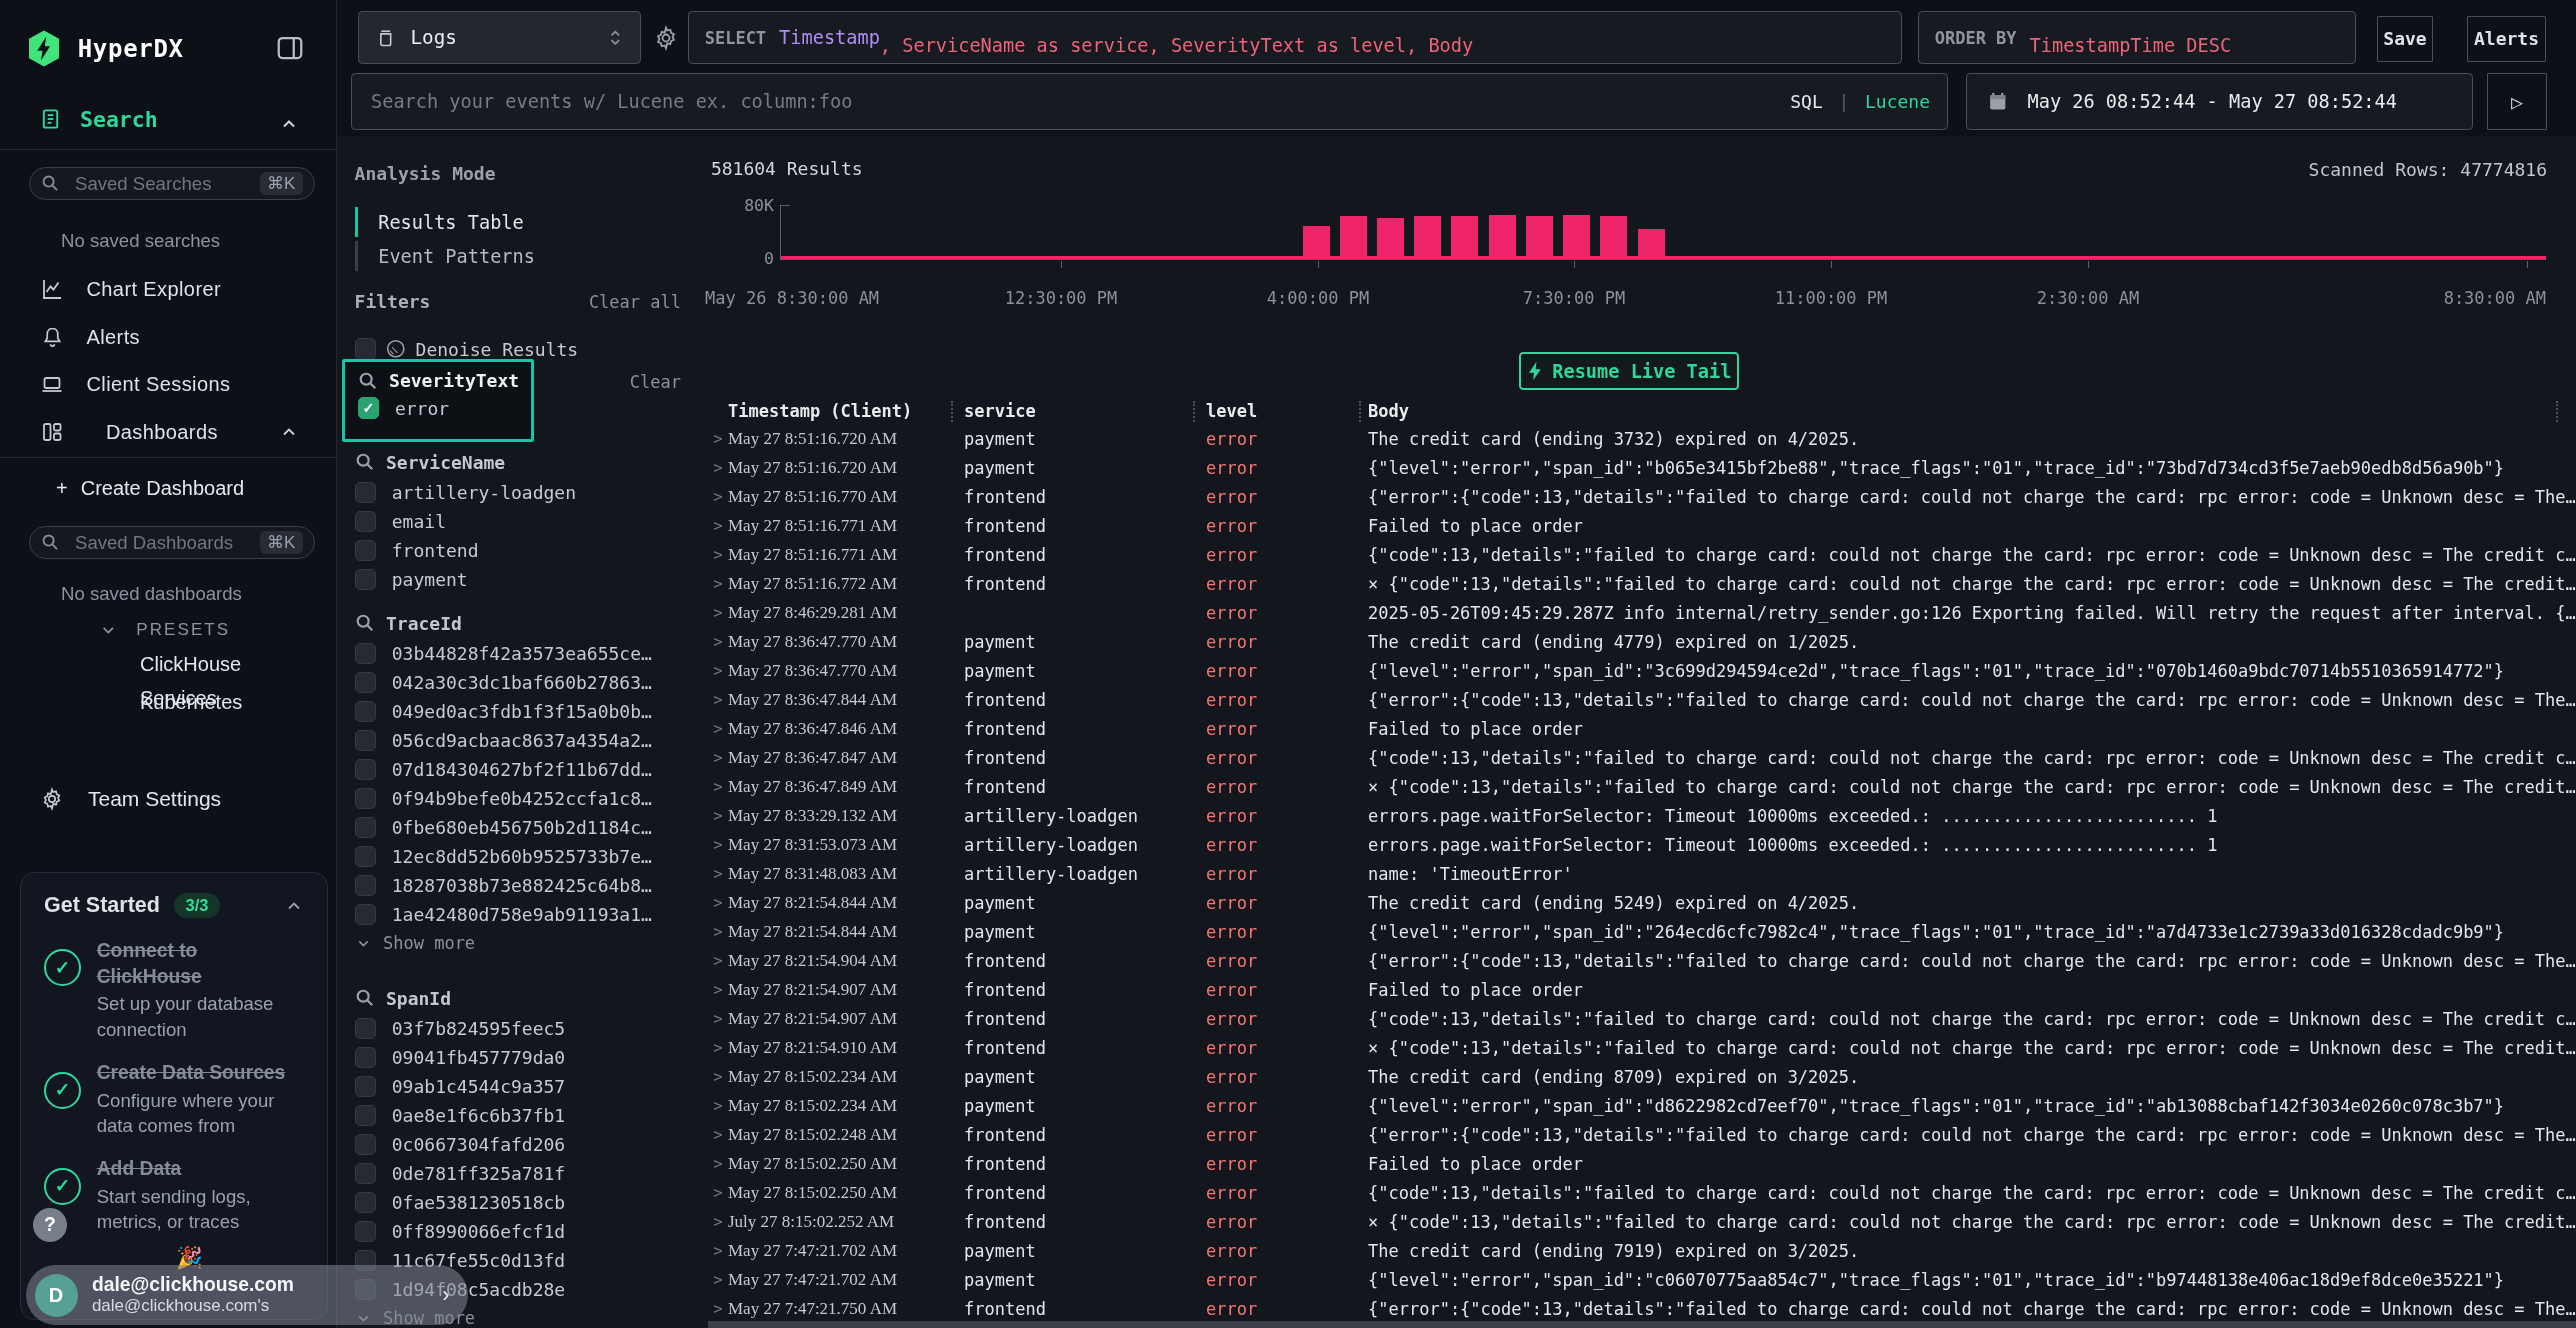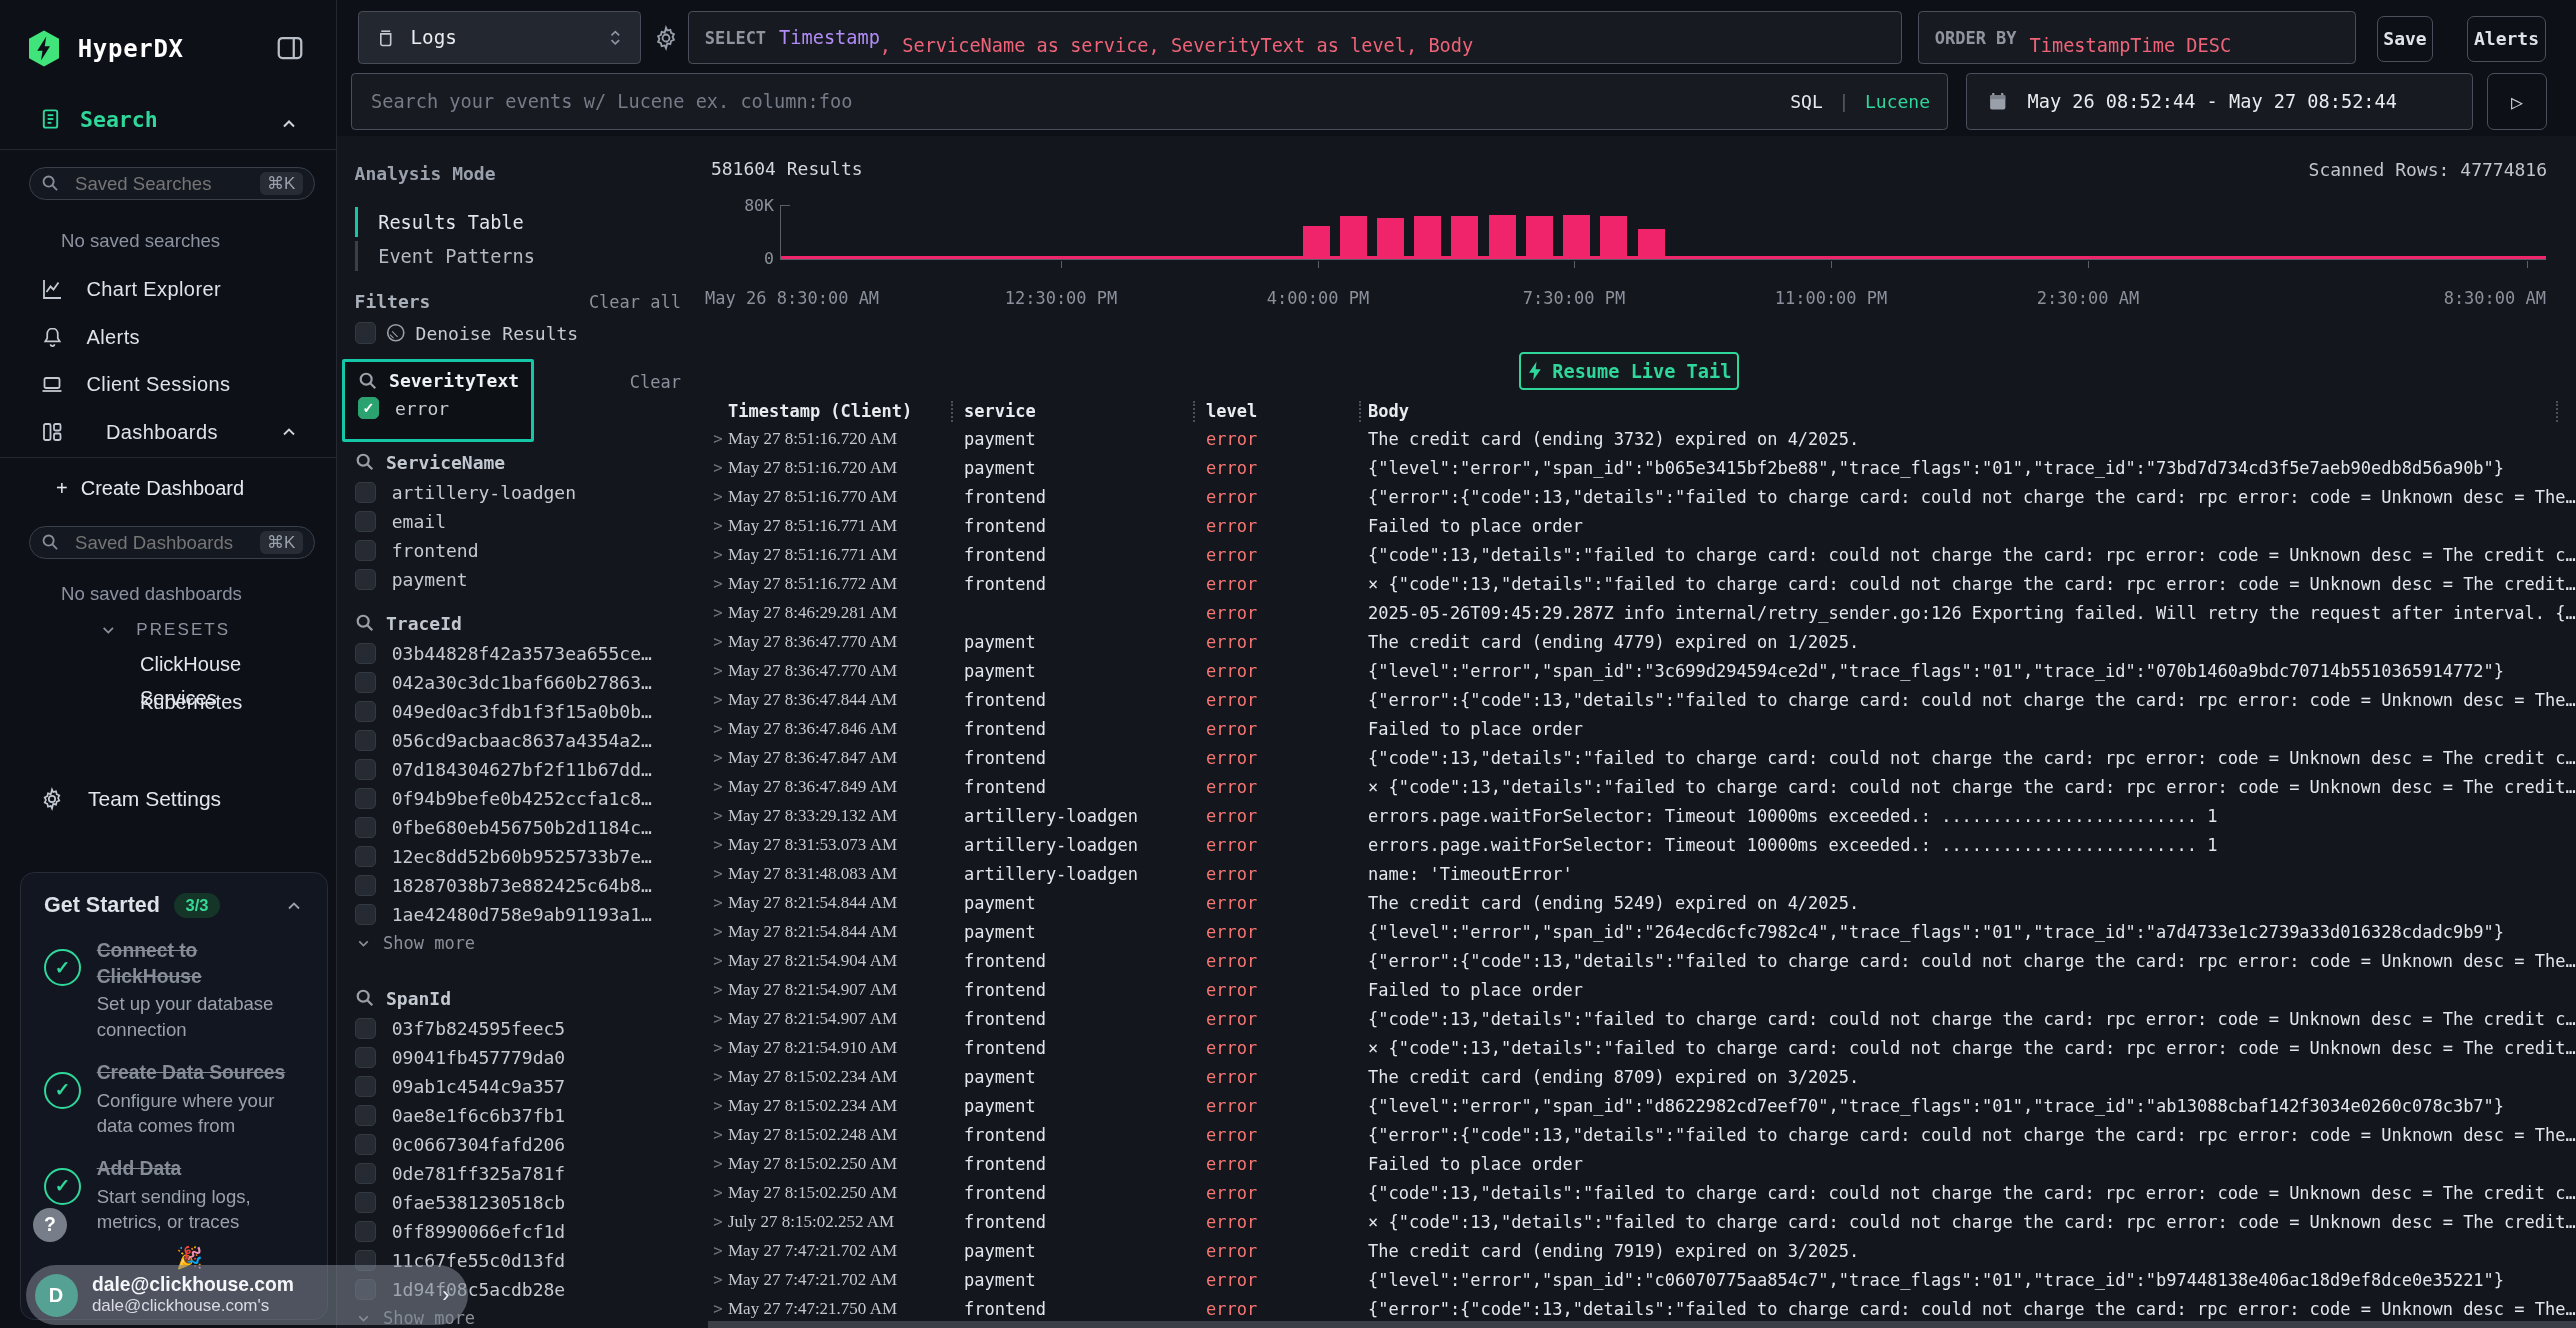--- a/index.html
+++ b/index.html
@@ -64,21 +64,21 @@
   .box{border:1.4px solid var(--input-border);border-radius:4.3px;background:var(--input-bg);box-sizing:border-box;}
   .logs-select{left:358px;top:11.4px;width:283px;height:53px;background:var(--select-bg);border-color:var(--select-border);
       display:flex;align-items:center;gap:14.3px;padding:0 15.7px;}
   .logs-lbl{font:19.3px var(--mono);color:#e9ecf0;flex:1;}
   .gear-btn{left:653px;top:25px;color:#9aa1ac;}
   .sel-box{left:688px;top:11.4px;width:1214px;height:53px;display:flex;align-items:center;padding:0 15.7px;white-space:nowrap;overflow:hidden;}
   .kw{font:bold 17px var(--mono);color:#8f949e;margin-right:13px;}
   .q{font:18.6px var(--mono);}
   .q-purple{color:var(--qpurple);} .q-pink{color:var(--qpink);margin-top:16px;}
   .order-box{left:1918px;top:11.4px;width:438px;height:53px;display:flex;align-items:center;padding:0 15.7px;white-space:nowrap;}
-  .btn{border:1.4px solid var(--input-border);border-radius:7px;background:transparent;
+  .btn{border:1.4px solid var(--input-border);border-radius:1px;background:transparent;
       font:bold 18px var(--mono);color:#dfe3e8;display:flex;align-items:center;justify-content:center;box-sizing:border-box;}
   .save-btn{left:2377px;top:15.7px;width:56px;height:46px;}
   .alerts-btn{left:2467px;top:15.7px;width:79px;height:46px;}
   .search-box{left:351px;top:73px;width:1597px;height:57px;display:flex;align-items:center;padding:0 17px;gap:15.7px;}
   .search-box input{flex:1;background:transparent;border:none;outline:none;color:#bfc4cd;font:18.6px var(--mono);}
   .search-box input::placeholder{color:#757b87;}
   .mode-sql{font:18px var(--mono);color:#e6e9ed;} .mode-div{color:#5a5f69;font:18px var(--mono);}
   .mode-lucene{font:18px var(--mono);color:var(--green);}
   .date-box{left:1966px;top:73px;width:507px;height:57px;display:flex;align-items:center;gap:19px;padding:0 20px;}
   .date-txt{font:18.6px var(--mono);color:#e9ebef;white-space:nowrap;}
@@ -94,21 +94,21 @@
   .mode-label{font:18.6px var(--mono);color:#b4bac3;}
   .mode.active .mode-label{color:#e2e5ea;}
   .filters-head{left:18.6px;top:155px;right:27px;display:flex;justify-content:space-between;align-items:center;}
   .filters-lbl{font:bold 18px var(--mono);color:#aab0ba;}
   .clear-link{font:17px var(--mono);color:#8b919c;cursor:pointer;}
   .cb{flex:0 0 21.5px;width:21.5px;height:21.5px;border-radius:5px;background:#262b33;border:1.4px solid #343a43;
       box-sizing:border-box;display:flex;align-items:center;justify-content:center;color:#fff;font:bold 14.3px var(--sans);}
   .cb.on{background:var(--check);border-color:var(--check);}
   .fv{display:flex;align-items:center;gap:15.7px;height:29px;cursor:pointer;}
   .fv-l{font:18px var(--mono);color:#c6cbd3;white-space:nowrap;overflow:hidden;}
-  .denoise{left:18.6px;top:184px;display:flex;align-items:center;gap:9px;height:26px;}
+  .denoise{left:18.6px;top:200px;display:flex;align-items:center;gap:9px;height:26px;}
   .denoise-lbl{font:18px var(--mono);color:#c6cbd3;}
   .sev-box{left:5.7px;top:223px;width:192px;height:83px;border:3.6px solid var(--teal);border-radius:2.1px;
       background:#0d1015;box-sizing:border-box;padding:5.7px 0 0 13px;}
   .g-head{display:flex;align-items:center;gap:11.4px;height:26px;}
   .g-name{font:bold 18px var(--mono);color:#c2c8d1;}
   .sev-box .g-name{color:#eef1f5;}
   .sev-clear{left:0;top:236px;right:27px;text-align:right;}
   .fgroup{left:18.6px;right:21.5px;}
   .fgroup .vals{padding-top:2.9px;}
   .show-more{display:flex;align-items:center;gap:11.4px;height:29px;color:#8b919c;font:17px var(--mono);cursor:pointer;}

